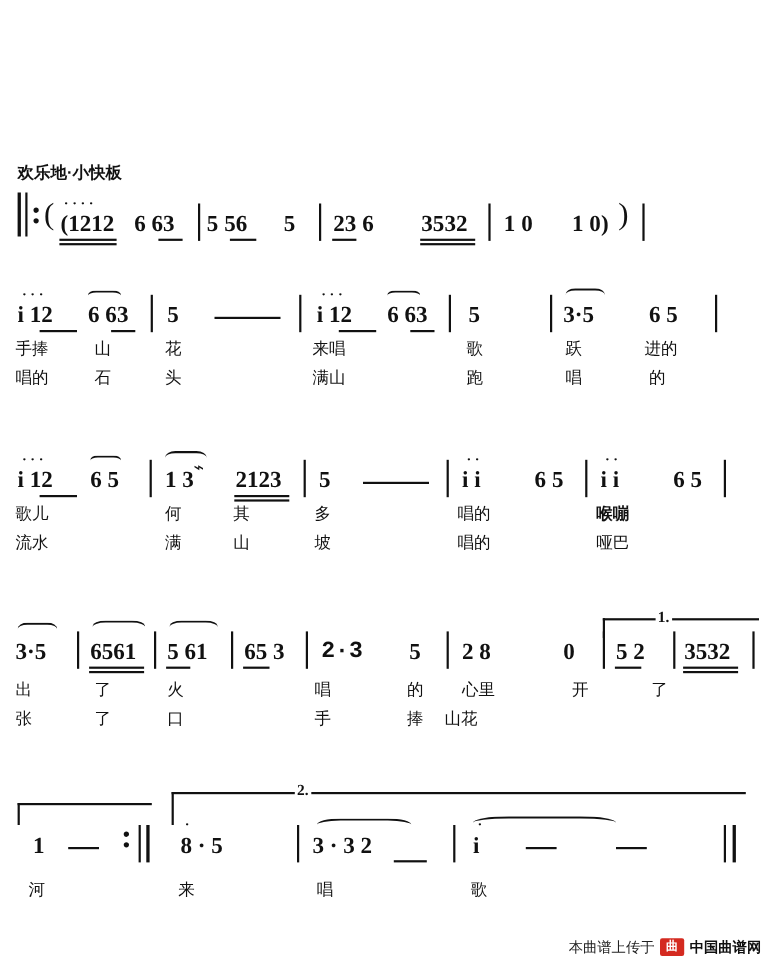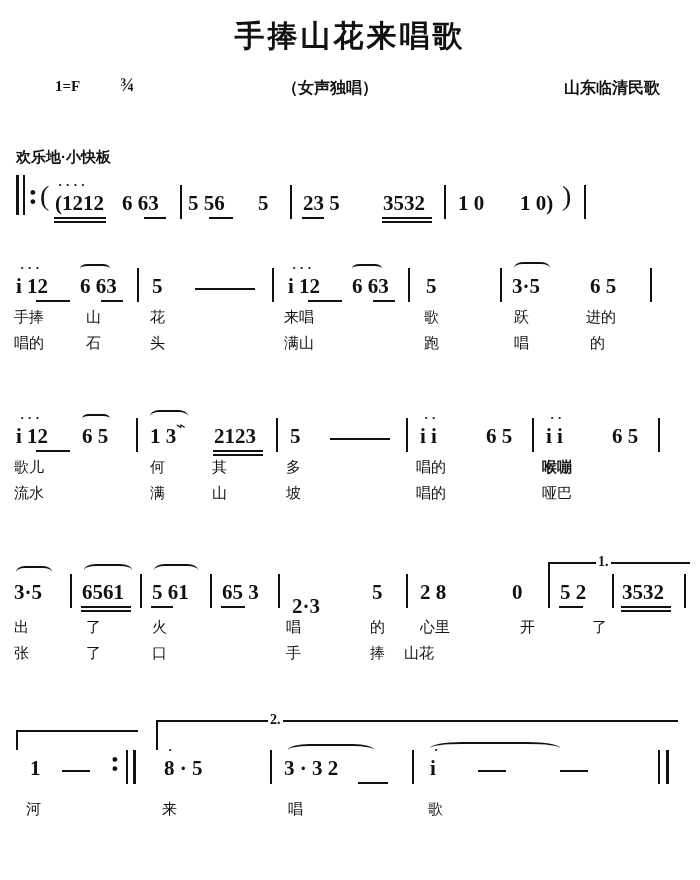--- a/index.html
+++ b/index.html
@@ -76,28 +76,21 @@
     display:inline-block;width:22px;height:16px;background:#d42a20;color:#fff;
     font-size:11px;font-weight:bold;text-align:center;line-height:16px;border-radius:2px;
   }
   .footer .site{color:#111;font-weight:bold;}
 </style>
 </head>
 <body>
 
 <div class="page">
 
-  <div class="title">手捧山花来唱歌</div>
-
-  <div class="meta-row">
-    <span class="key">1=F</span>
-    <span class="meter">¾</span>
-    <span class="voice">（女声独唱）</span>
-    <span class="source">山东临清民歌</span>
-  </div>
+
 
   <div class="tempo">欢乐地·小快板</div>
 
   <div class="system" style="top:175px;">
     <div class="notes">
 
       <div class="bar" style="left:16px;top:0;height:40px;width:3px;"></div>
       <div class="bar" style="left:23px;top:0;height:40px;"></div>
       <div class="repeatopen" style="left:28px;top:4px;">:</div>
       <div class="paren" style="left:40px;top:7px;">(</div>
@@ -112,21 +105,21 @@
 
       <div class="n" style="left:188px;top:18px;">5 56</div>
       <div class="underline" style="left:209px;top:42px;width:24px;"></div>
 
       <div class="bar" style="left:180px;top:10px;height:34px;"></div>
 
       <div class="n" style="left:258px;top:18px;">5</div>
 
       <div class="bar" style="left:290px;top:10px;height:34px;"></div>
 
-      <div class="n" style="left:303px;top:18px;">23 5</div>
+      <div class="n" style="left:303px;top:18px;">23 6</div>
       <div class="underline" style="left:302px;top:42px;width:22px;"></div>
 
       <div class="n" style="left:383px;top:18px;">3532</div>
       <div class="underline" style="left:382px;top:42px;width:50px;"></div>
       <div class="underline" style="left:382px;top:46px;width:50px;"></div>
 
       <div class="bar" style="left:444px;top:10px;height:34px;"></div>
 
       <div class="n" style="left:458px;top:18px;">1 0</div>
       <div class="n" style="left:520px;top:18px;">1 0)</div>
@@ -268,21 +261,21 @@
       <div class="n" style="left:152px;top:22px;">5 61</div>
       <div class="underline" style="left:151px;top:46px;width:22px;"></div>
 
       <div class="bar" style="left:210px;top:14px;height:34px;"></div>
 
       <div class="n" style="left:222px;top:22px;">65 3</div>
       <div class="underline" style="left:221px;top:46px;width:24px;"></div>
 
       <div class="bar" style="left:278px;top:14px;height:34px;"></div>
 
-      <div class="n" style="left:292px;top:36px;">2·3</div>
+      <div class="n" style="left:292px;top:22px;font-family:Liberation Mono, monospace;">2·3</div>
 
       <div class="n" style="left:372px;top:22px;">5</div>
 
       <div class="bar" style="left:406px;top:14px;height:34px;"></div>
 
       <div class="n" style="left:420px;top:22px;">2 8</div>
 
       <div class="n" style="left:512px;top:22px;">0</div>
 
       <div class="ending" style="left:548px;top:2px;width:140px;height:16px;"></div>
@@ -356,14 +349,19 @@
       <div class="bar" style="left:666px;top:30px;height:34px;width:3px;"></div>
     </div>
     <div class="lyricline" style="top:8px;">
       <span class="ly" style="left:26px;top:2px;">河</span>
       <span class="ly" style="left:162px;top:2px;">来</span>
       <span class="ly" style="left:288px;top:2px;">唱</span>
       <span class="ly" style="left:428px;top:2px;">歌</span>
     </div>
   </div>
 
+  <div class="footer">
+    <span>本曲谱上传于</span>
+    <span class="logo">曲</span>
+    <span class="site">中国曲谱网</span>
+  </div>
 
 </div>
 
 </body></html>

